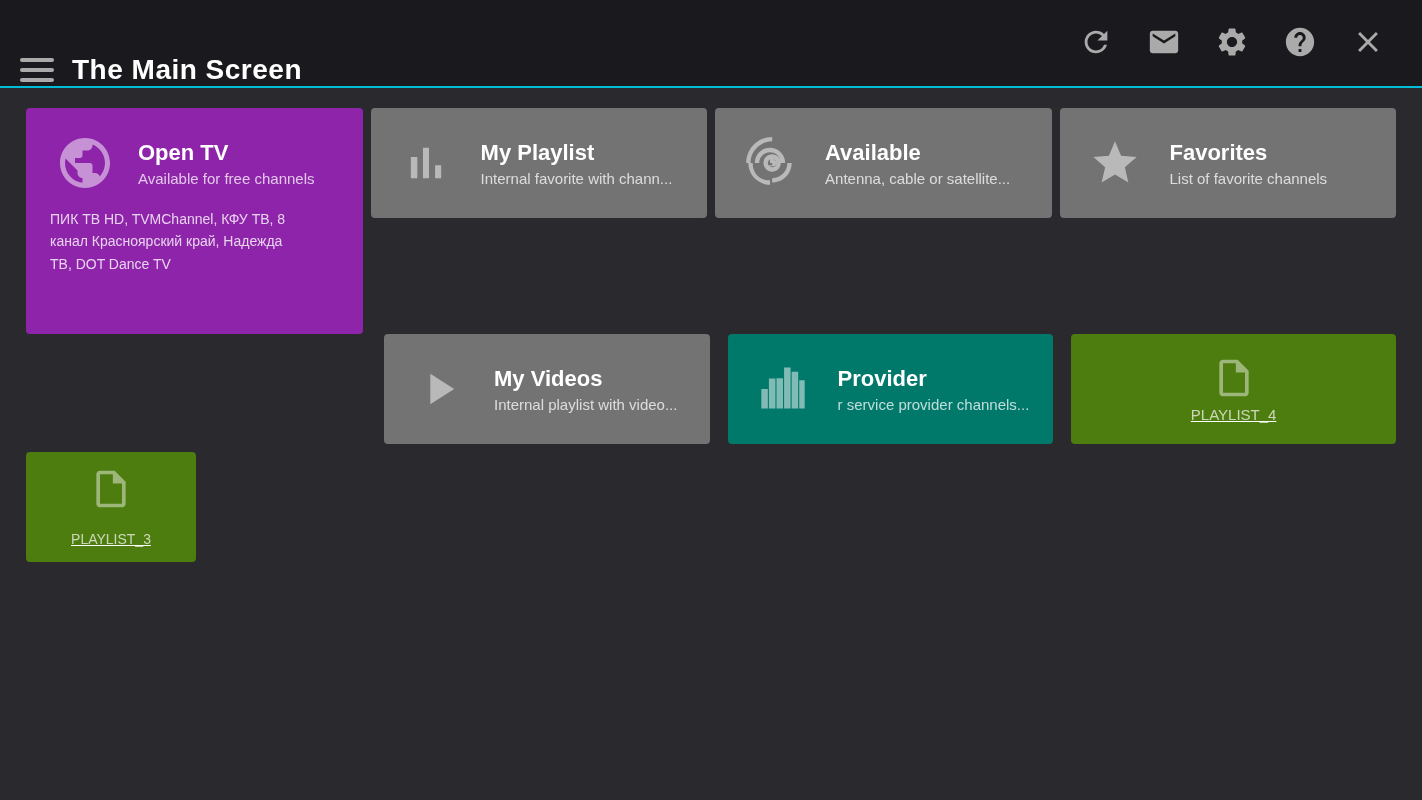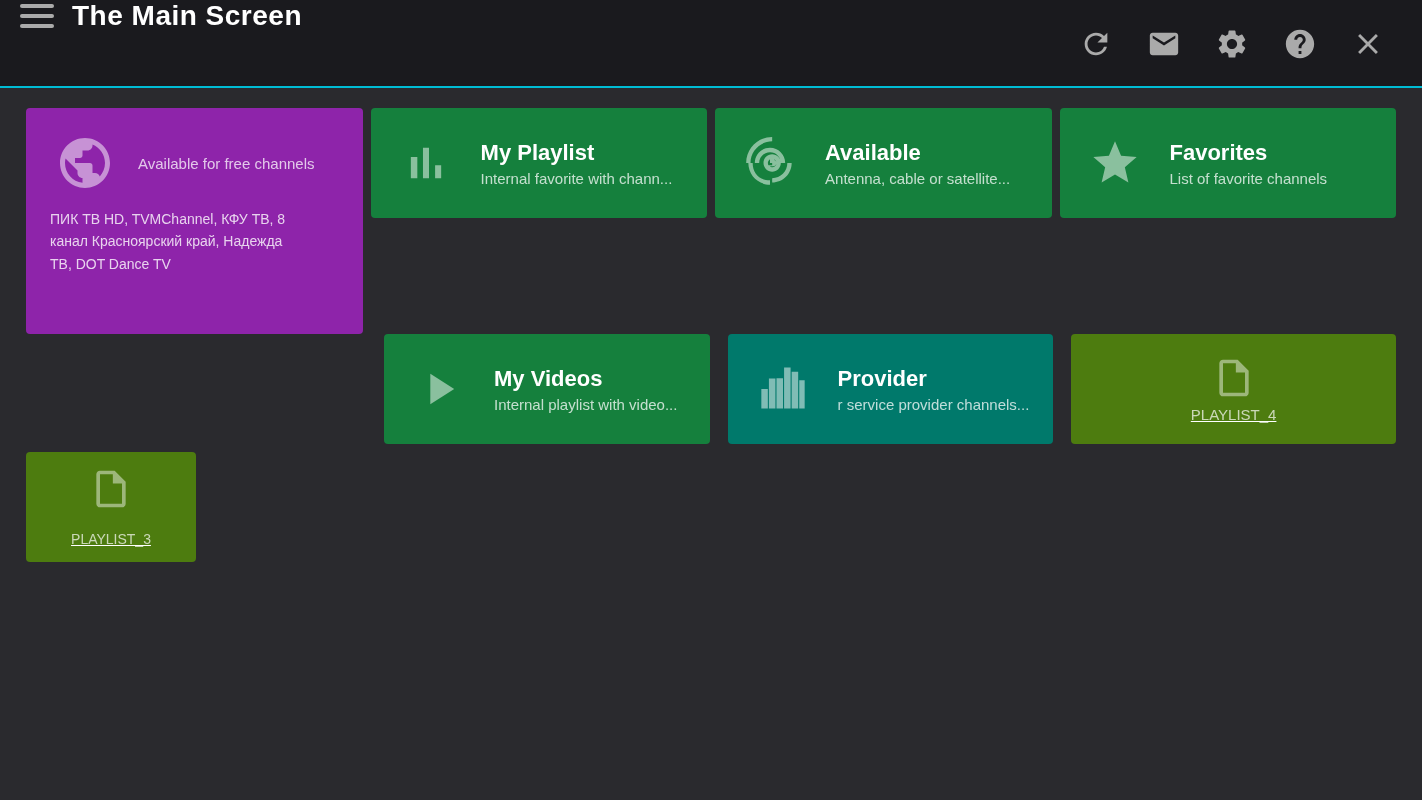--- a/index.html
+++ b/index.html
@@ -9,21 +9,21 @@
       height: 800px;
       background: #2a2a2e;
       font-family: 'Arial', sans-serif;
       overflow: hidden;
       color: white;
     }
 
     
     .header {
       display: flex;
-      align-items: flex-start;
+      align-items: flex-end;
       justify-content: space-between;
       background: #1a1a1e;
       height: 88px;
       padding: 0 20px;
       border-bottom: 2px solid #00bcd4;
     }
 
     .header-left {
       display: flex;
       align-items: center;
@@ -88,21 +88,21 @@
       display: flex;
       align-items: center;
       padding: 16px 20px;
       gap: 20px;
       position: relative;
       overflow: hidden;
       transition: filter 0.2s;
     }
 
     .tile-teal {
-      background: #15803d;
+      background: #737373;
     }
 
     .tile-purple {
       background: #8e24aa;
       flex-direction: column;
       align-items: flex-start;
       justify-content: flex-start;
     }
 
     .tile-dark {
@@ -249,20 +249,21 @@
   <div class="row1">
 
     <div class="tile tile-purple tile-open-tv">
       <div class="tile-top">
         <div class="tile-icon">
           <svg viewBox="0 0 24 24">
             <path d="M12 2C6.48 2 2 6.48 2 12s4.48 10 10 10 10-4.48 10-10S17.52 2 12 2zm-1 17.93c-3.95-.49-7-3.85-7-7.93 0-.62.08-1.21.21-1.79L9 15v1c0 1.1.9 2 2 2v1.93zm6.9-2.54c-.26-.81-1-1.39-1.9-1.39h-1v-3c0-.55-.45-1-1-1H8v-2h2c.55 0 1-.45 1-1V7h2c1.1 0 2-.9 2-2v-.41c2.93 1.19 5 4.06 5 7.41 0 2.08-.8 3.97-2.1 5.39z"></path>
           </svg>
         </div>
         <div class="tile-text">
+          <span class="tile-title">Open TV</span>
           <span class="tile-subtitle">Available for free channels</span>
         </div>
       </div>
       <div class="tile-channels-list" style="white-space:pre-line;">ПИК ТВ HD, TVMChannel, КФУ ТВ, 8
 канал Красноярский край, Надежда
 ТВ, DOT Dance TV</div>
     </div>
 
     <div class="tile tile-teal tile-standard">
       <div class="tile-icon">

